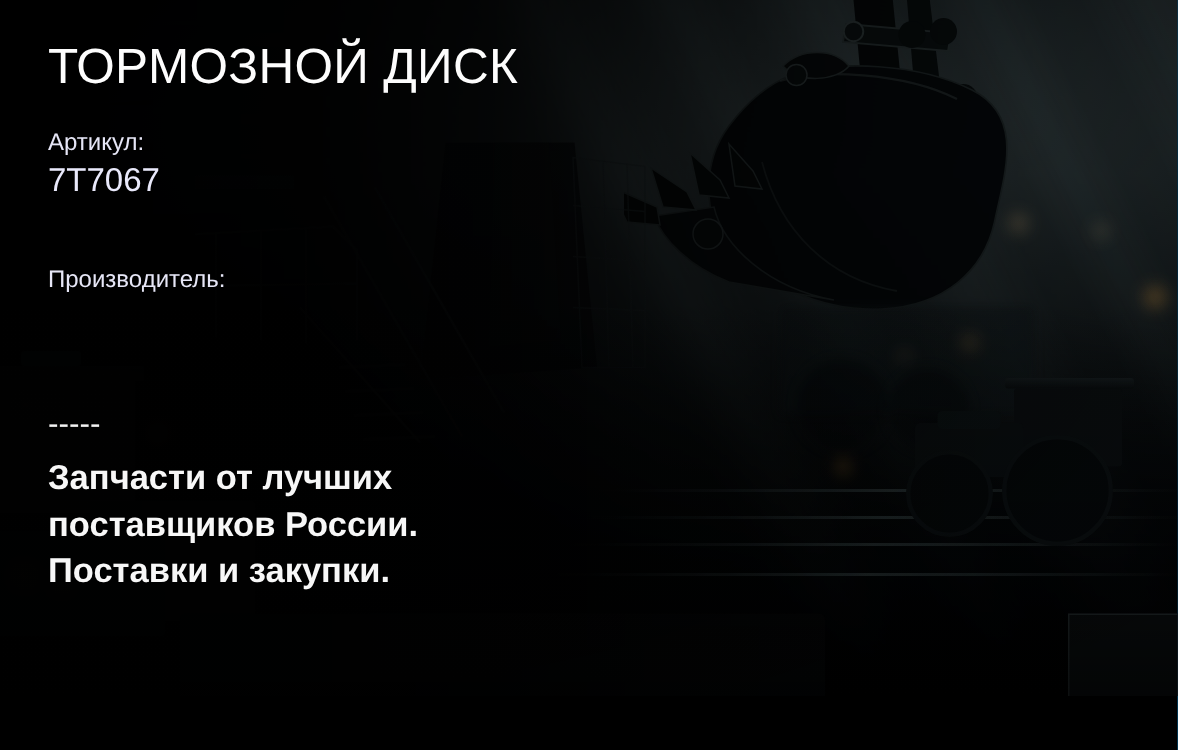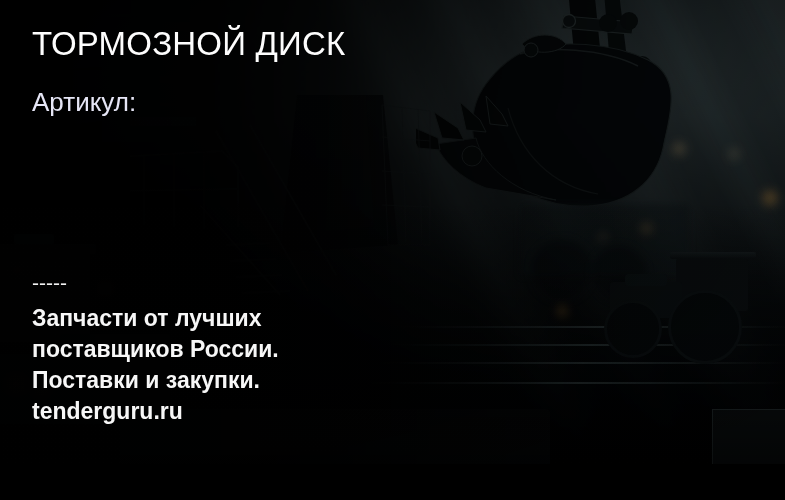--- a/index.html
+++ b/index.html
@@ -92,21 +92,21 @@
     line-height:1.15;
     color:#fdfdfd;
     white-space:nowrap;
   }
 
   .field{position:absolute;left:0;line-height:1.28;}
   .field.sku{top:86px;}
   .field.maker{top:177px;}
   .field-label{
     display:block;
-    font-size:26px;
+    font-size:16px;
     font-weight:400;
     color:#e6e6f6;
   }
   .field-value{
     display:block;
     font-size:22px;
     font-weight:400;
     color:#e9e9fb;
   }
 
@@ -265,25 +265,27 @@
     <div class="scrim"></div>
     <div class="scrim2"></div>
   </div>
 
   <div class="content">
 
     <h1 class="title">ТОРМОЗНОЙ ДИСК</h1>
 
     <div class="field sku">
       <span class="field-label">Артикул:</span>
+      <span class="field-value">7T7067</span>
     </div>
 
     <div class="field maker">
+      <span class="field-label">Производитель:</span>
     </div>
 
     <div class="divider">-----</div>
 
     <p class="promo"><span>Запчасти от лучших
 поставщиков России.
-Поставки и закупки.</span><span class="site">tenderguru.ru</span></p>
+Поставки и закупки.</span></p>
 
   </div>
 </div>
 
 </body></html>

